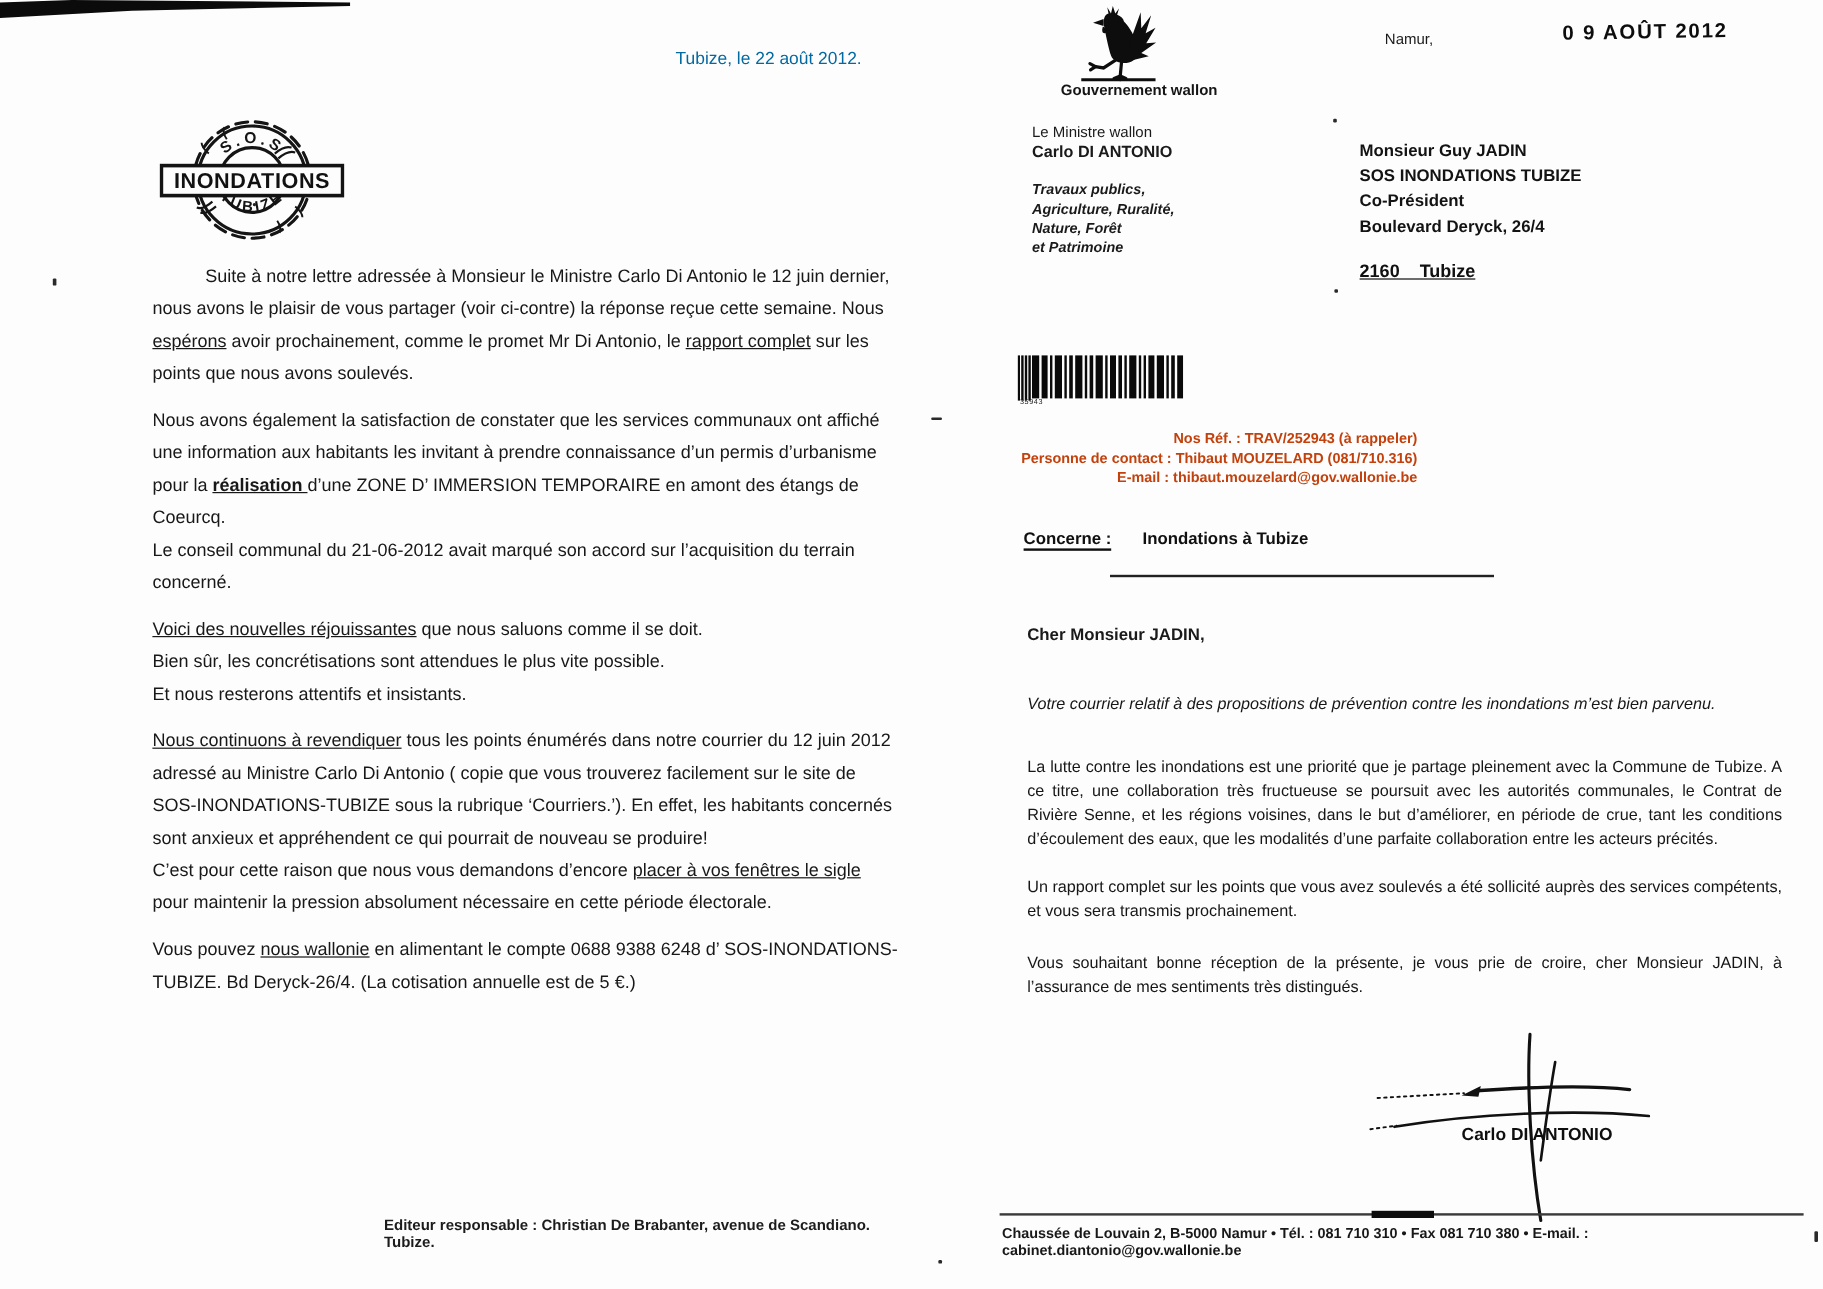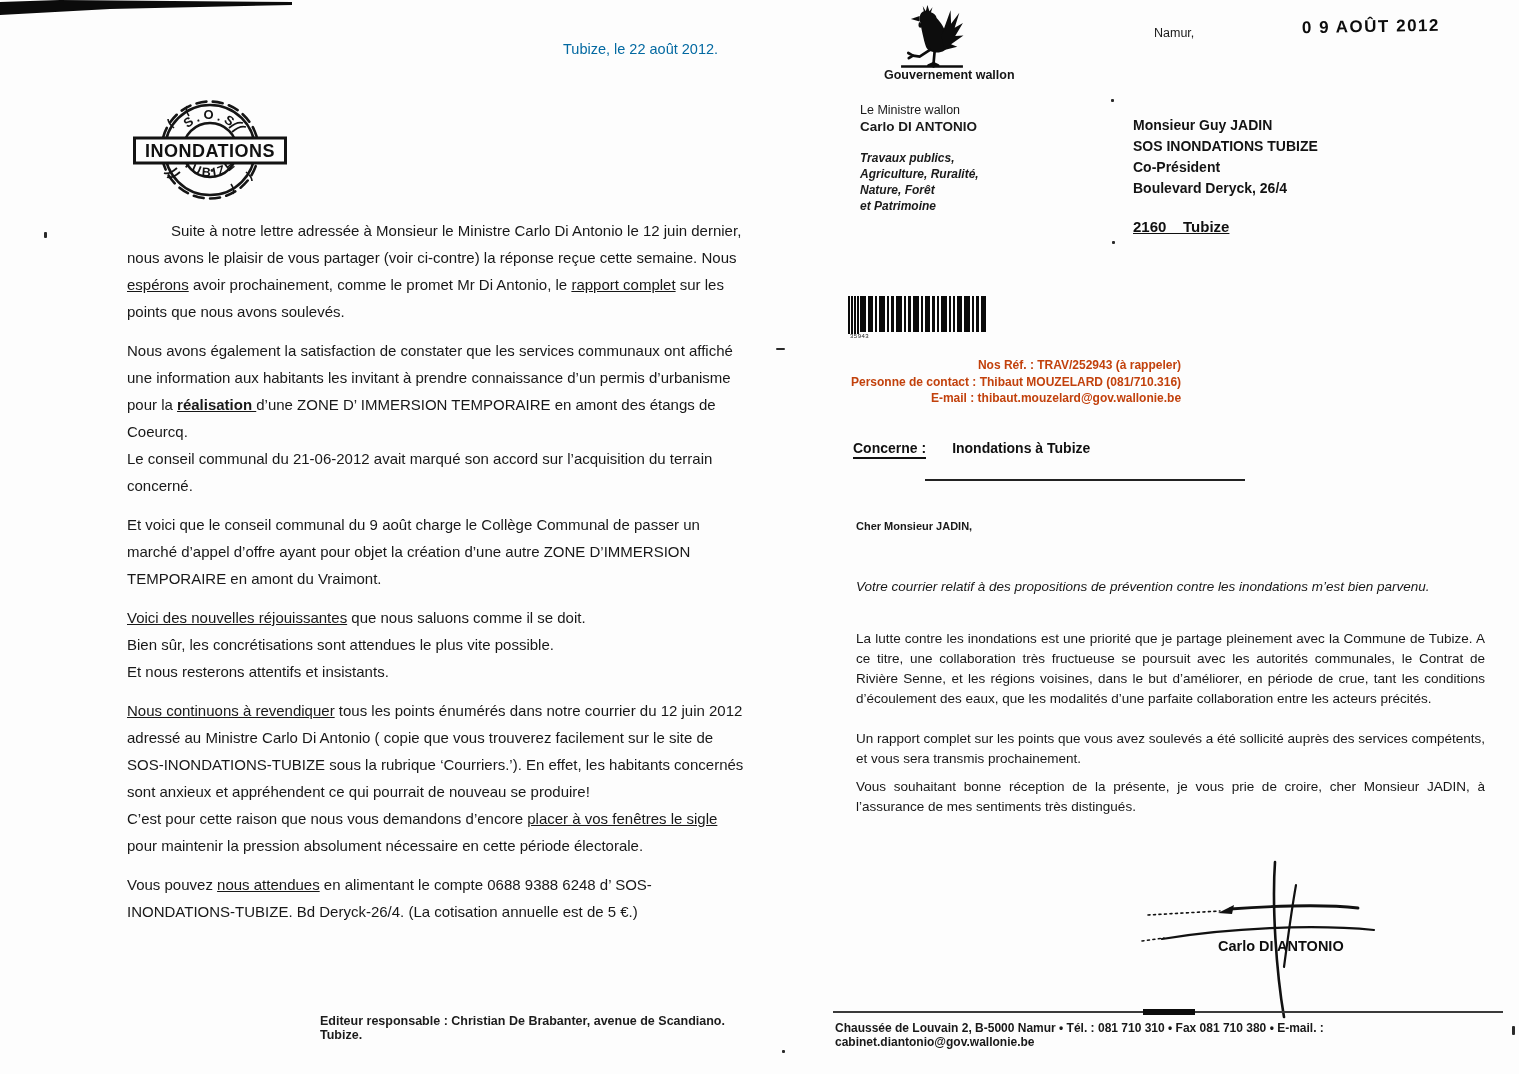--- a/index.html
+++ b/index.html
@@ -32,21 +32,21 @@
   .pr-minister .port{font-size:12px;font-style:italic;font-weight:600;line-height:16px;margin-top:16px;}
   .pr-addr{left:1133px;top:115px;font-size:14px;font-weight:600;line-height:21px;color:#131313;}
   .pr-addr-city{left:1133px;top:218px;font-size:15px;font-weight:700;text-decoration:underline;
     white-space:pre;color:#101010;}
   .pr-barcode{left:848px;top:296px;}
   .pr-barcode-num{left:850px;top:333px;font-size:6px;letter-spacing:0.5px;color:#222;}
   .pr-ref{left:851px;top:357px;font-size:12px;font-weight:700;line-height:16.5px;color:#c2410c;text-align:right;}
   .pr-concerne{left:853px;top:440px;font-size:14px;font-weight:700;color:#101010;display:flex;gap:26px;}
   .pr-concerne .lbl{border-bottom:2px solid #101010;padding-bottom:1px;}
   .pr-rule{left:925px;top:479px;width:320px;height:2px;background:#222;}
-  .pr-salutation{left:856px;top:520px;font-size:11px;font-weight:600;}
+  .pr-salutation{left:856px;top:520px;font-size:14px;font-weight:600;}
   .pr-pars{left:856px;top:577px;width:629px;font-size:13.5px;line-height:20px;text-align:justify;
     font-weight:500;color:#171717;}
   .pr-pars p{margin:0;}
   .pr-sig-name{left:1218px;top:938px;font-size:14.5px;font-weight:700;color:#0e0e0e;}
   .pr-footline{left:833px;top:1011px;width:670px;height:1.5px;background:#3a3a3a;}
   .pr-footline-thick{left:1143px;top:1009px;width:52px;height:6px;background:#0c0c0c;}
   .pr-footer{left:835px;top:1021px;width:672px;font-size:12px;font-weight:600;color:#181818;}
 </style>
 </head>
 <body>
@@ -82,24 +82,23 @@
       <textPath href="#tubArc" startOffset="50%" text-anchor="middle">TUBIZE</textPath>
     </text>
     <rect x="1.5" y="40" width="151" height="25" fill="#fdfdfd" stroke="#131313" stroke-width="3"></rect>
     <text x="77" y="59" text-anchor="middle" font-size="18" font-weight="bold" letter-spacing="0.5" fill="#111">INONDATIONS</text>
     <circle cx="79" cy="72.5" r="1.4" fill="#222"></circle>
   </svg>
 
   <div class="abs pl-body">
     <p class="indent"><span>Suite à notre lettre adressée à Monsieur le Ministre Carlo Di Antonio le 12 juin dernier, nous avons le plaisir de vous partager (voir ci-contre) la réponse reçue cette semaine. Nous </span><span style="text-decoration: underline;">espérons</span><span> avoir prochainement, comme le promet Mr Di Antonio, le </span><span style="text-decoration: underline;">rapport complet</span><span> sur les points que nous avons soulevés.</span></p>
     <p><span>Nous avons également la satisfaction de constater que les services communaux ont affiché une information aux habitants les invitant à prendre connaissance d’un permis d’urbanisme pour la </span><span style="text-decoration: underline; font-weight: bold;">réalisation </span><span>d’une ZONE D’ IMMERSION TEMPORAIRE en amont des étangs de Coeurcq.</span><br><span>Le conseil communal du 21-06-2012 avait marqué son accord sur l’acquisition du terrain concerné.</span></p>
-    <p><span>Et voici que le conseil communal du 9 août charge le Collège Communal de passer un marché d’appel d’offre ayant pour objet la création d’une autre ZONE D’IMMERSION TEMPORAIRE en amont du Vraimont.</span></p>
     <p><span style="text-decoration: underline;">Voici des nouvelles réjouissantes</span><span> que nous saluons comme il se doit.</span><br><span>Bien sûr, les concrétisations sont attendues le plus vite possible.</span><br><span>Et nous resterons attentifs et insistants.</span></p>
     <p><span style="text-decoration: underline;">Nous continuons à revendiquer</span><span> tous les points énumérés dans notre courrier du 12 juin 2012 adressé au Ministre Carlo Di Antonio  ( copie que vous trouverez facilement sur le site de SOS-INONDATIONS-TUBIZE sous la rubrique ‘Courriers.’). En effet, les habitants concernés sont anxieux et appréhendent ce qui pourrait de nouveau se produire!</span><br><span>C’est pour cette raison que nous vous demandons d’encore </span><span style="text-decoration: underline;">placer à vos fenêtres le sigle</span><span> pour maintenir la pression absolument nécessaire en cette période électorale.</span></p>
-    <p><span>Vous pouvez </span><span style="text-decoration: underline;">nous attendues</span><span> en alimentant le compte 0688 9388 6248 d’ SOS-INONDATIONS-TUBIZE.   Bd Deryck-26/4. (La cotisation annuelle est de 5 €.)</span></p>
+    <p><span>Vous pouvez </span><span style="text-decoration: underline;">nous wallonie</span><span> en alimentant le compte 0688 9388 6248 d’ SOS-INONDATIONS-TUBIZE.   Bd Deryck-26/4. (La cotisation annuelle est de 5 €.)</span></p>
   </div>
 
   <div class="abs pl-footer">Editeur responsable : Christian De Brabanter, avenue de Scandiano. Tubize.</div>
 </div>
 
 <div>
 
   <svg class="abs pr-logo" width="68" height="66" viewBox="0 0 64 64">
     <path fill="#0d0d0d" d="M20 16 C20 12 21 9 24 8 L23 3 L26 8 L27.5 2 L29.5 8 L32.5 4 L31 9 C34 10 36 12 36.5 14.5 C40 18 44 24 46 30 C50 34 50 42 44 46 C38 50 28 48 26 42 C24 36 22 26 20 16 Z"></path>
     <path fill="#0d0d0d" d="M20 12.5 L11.5 15.5 L20 18 Z"></path>
@@ -179,21 +178,21 @@
     <span class="lbl">Concerne :</span>
     <span>Inondations à Tubize</span>
   </div>
   <div class="abs pr-rule"></div>
 
   <div class="abs pr-salutation">Cher Monsieur JADIN,</div>
 
   <div class="abs pr-pars">
     <p style="margin-bottom:32px;font-style:italic;">Votre courrier relatif à des propositions de prévention contre les inondations m’est bien parvenu.</p>
     <p style="margin-bottom:20px;">La lutte contre les inondations est une priorité que je partage pleinement avec la Commune de Tubize. A ce titre, une collaboration très fructueuse se poursuit avec les autorités communales, le Contrat de Rivière Senne, et les régions voisines, dans le but d’améliorer, en période de crue, tant les conditions d’écoulement des eaux, que les modalités d’une parfaite collaboration entre les acteurs précités.</p>
-    <p style="margin-bottom:8px;">Un rapport complet sur les points que vous avez soulevés a été sollicité auprès des services compétents, et vous sera transmis prochainement.</p>
+    <p style="margin-bottom:24px;">Un rapport complet sur les points que vous avez soulevés a été sollicité auprès des services compétents, et vous sera transmis prochainement.</p>
     <p>Vous souhaitant bonne réception de la présente, je vous prie de croire, cher Monsieur JADIN, à l’assurance de mes sentiments très distingués.</p>
   </div>
 
   <svg class="abs" style="left:1128px;top:855px;" width="262" height="165" viewBox="0 0 262 165">
     <g stroke="#111" fill="none" stroke-linecap="round">
       <path d="M147 7 C144 50 148 115 156 162" stroke-width="2.6"></path>
       <path d="M168 30 C163 58 159 90 156 112" stroke-width="2.2"></path>
       <path d="M20 60 L92 56" stroke-width="1.6" stroke-dasharray="2 3.5"></path>
       <path d="M102 54 C145 51 195 49 230 53" stroke-width="2.8"></path>
       <path d="M14 86 L36 83" stroke-width="1.6" stroke-dasharray="2 3.5"></path>

